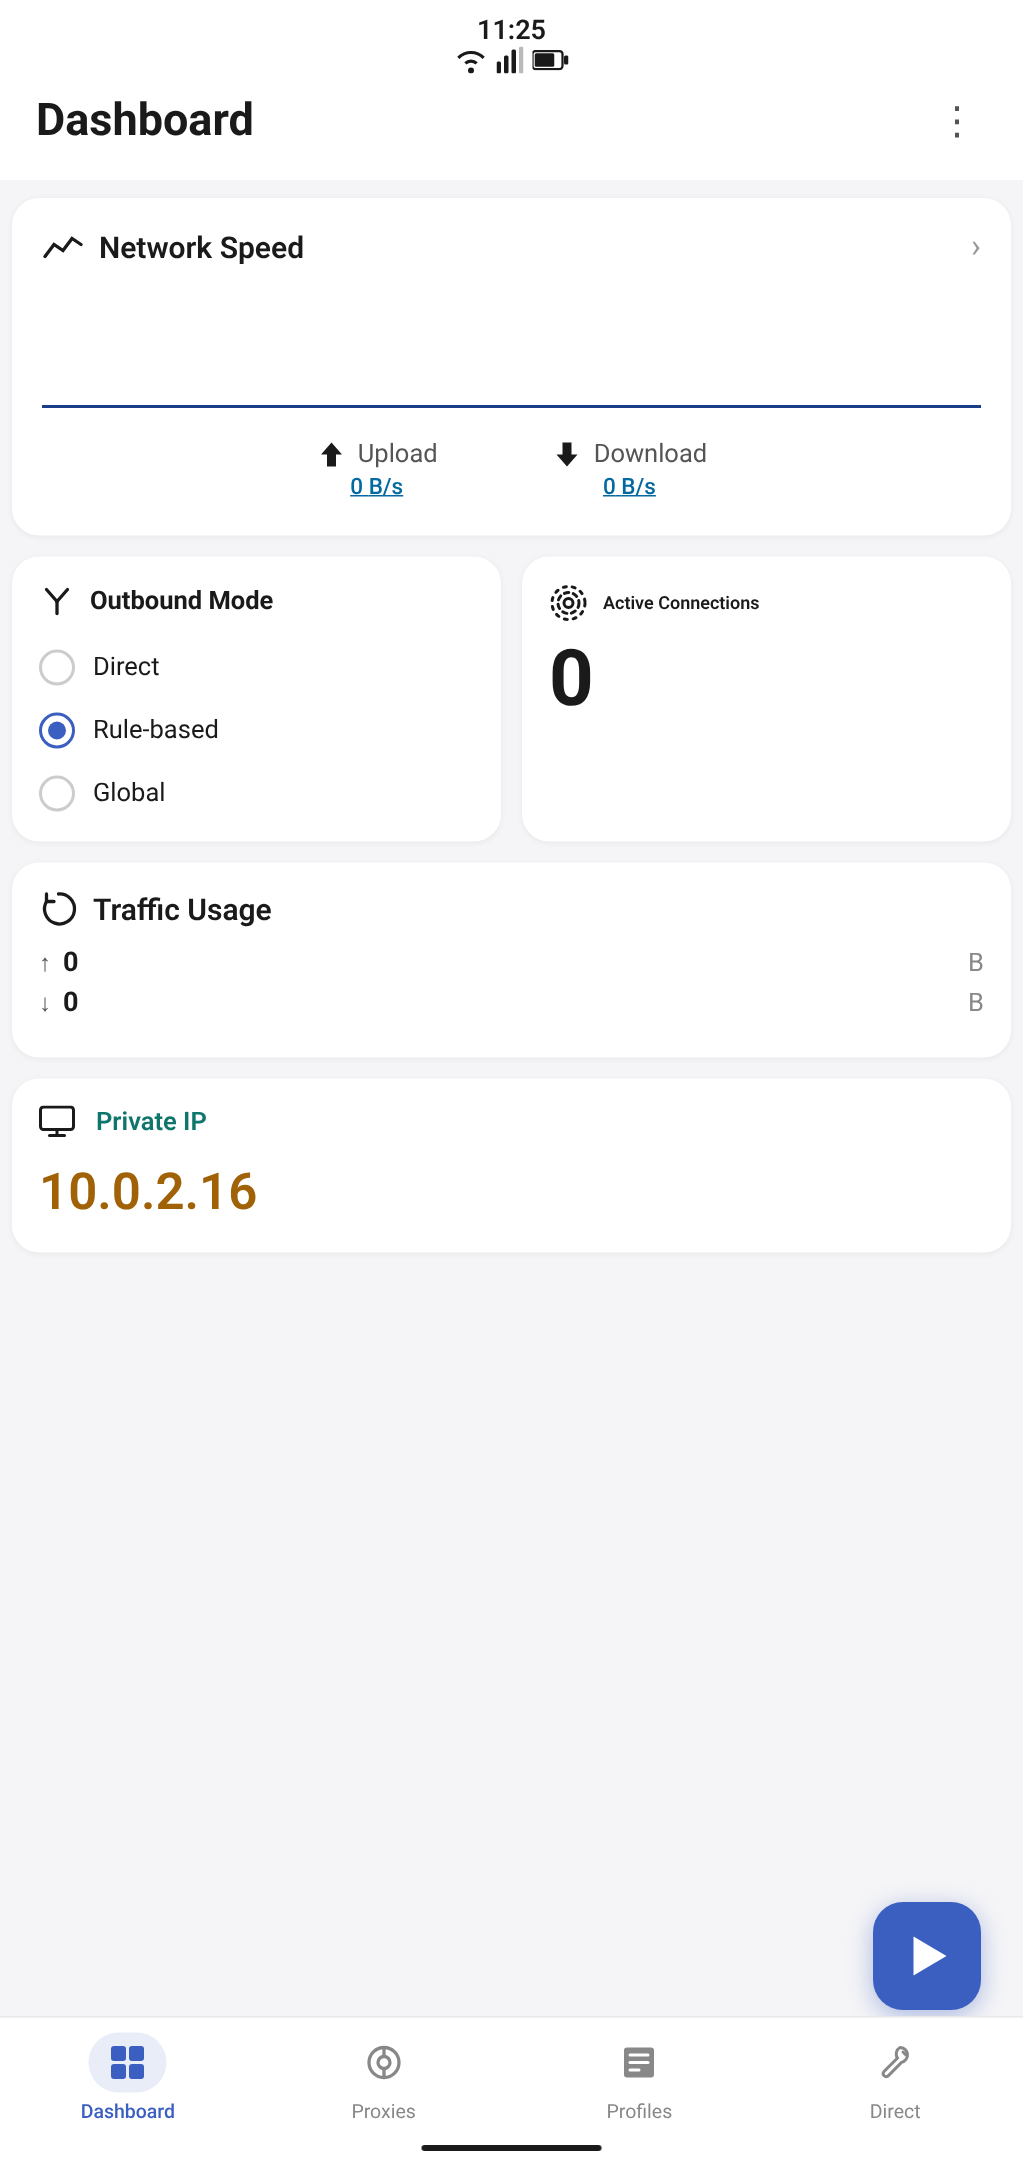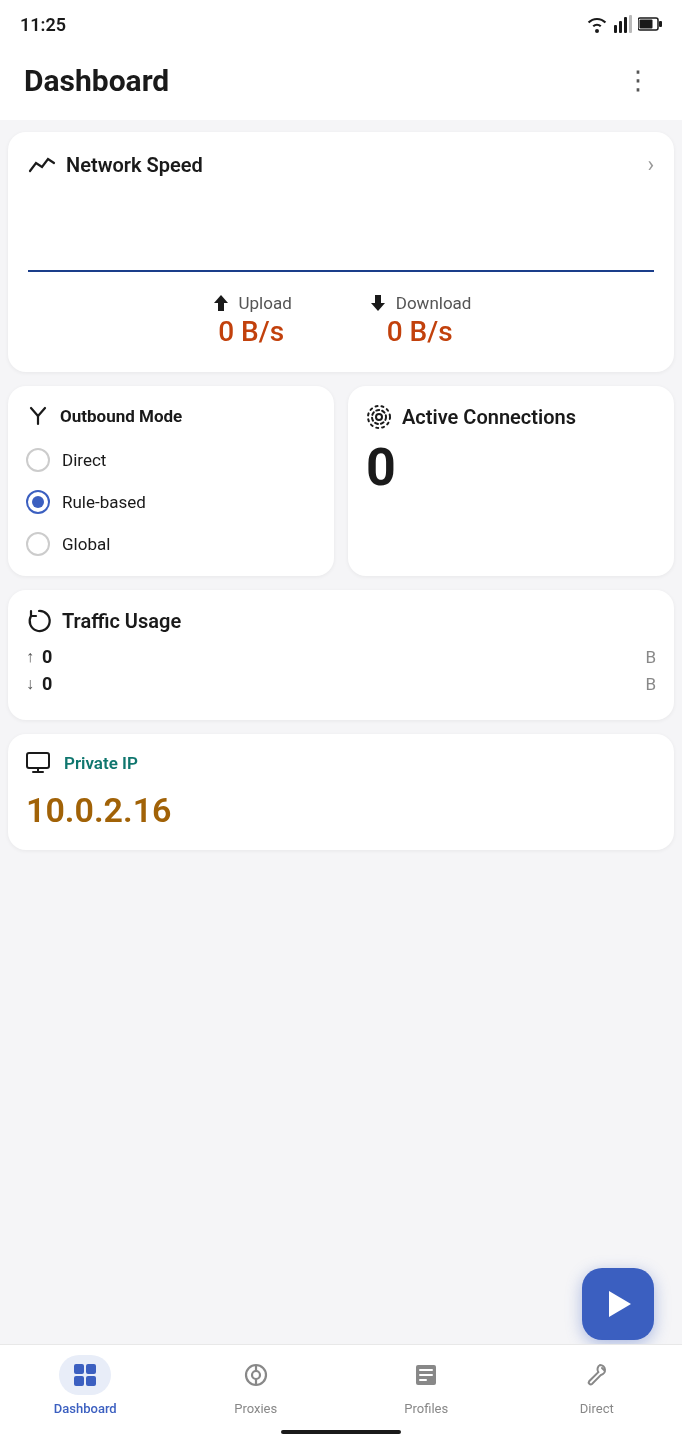--- a/index.html
+++ b/index.html
@@ -14,20 +14,21 @@
     }
 
     
     .status-bar {
       background: #fff;
       display: flex;
       justify-content: space-between;
       align-items: center;
       padding: 10px 20px 6px;
       height: 44px;
+      flex-direction: column;
     }
     .status-time {
       font-size: 18px;
       font-weight: 600;
       color: #1a1a1a;
     }
     .status-icons {
       display: flex;
       align-items: center;
       gap: 6px;
@@ -126,23 +127,24 @@
       gap: 2px;
     }
     .speed-label-row {
       display: flex;
       align-items: center;
       gap: 8px;
       color: #555;
       font-size: 17px;
     }
     .speed-value {
-      font-size: 28px;
+      font-size: 15px;
       font-weight: 500;
-      color: #c2410c;
+      color: #0369a1;
+      text-decoration: underline;
     }
 
     
     .cards-row {
       display: flex;
       gap: 14px;
     }
     .card-half {
       flex: 1;
       background: #fff;
@@ -440,21 +442,21 @@
     </div>
 
     <div class="card-half">
       <div class="card-title-row">
 
         <svg width="26" height="26" viewBox="0 0 26 26" fill="none" stroke="#1a1a1a" stroke-width="2" stroke-linecap="round">
           <circle cx="13" cy="13" r="3"></circle>
           <circle cx="13" cy="13" r="7" stroke-dasharray="3 3"></circle>
           <circle cx="13" cy="13" r="11" stroke-dasharray="2 4"></circle>
         </svg>
-        <span class="card-title" style="font-size:20px;">Active Connections</span>
+        <span class="card-title" style="font-size:12px;">Active Connections</span>
       </div>
       <div class="connections-count">0</div>
     </div>
   </div>
 
   <div class="cards-row">
     <div class="card-half" style="flex:1">
       <div class="card-title-row">
 
         <svg width="26" height="26" viewBox="0 0 26 26" fill="none" stroke="#1a1a1a" stroke-width="2.2" stroke-linecap="round">

